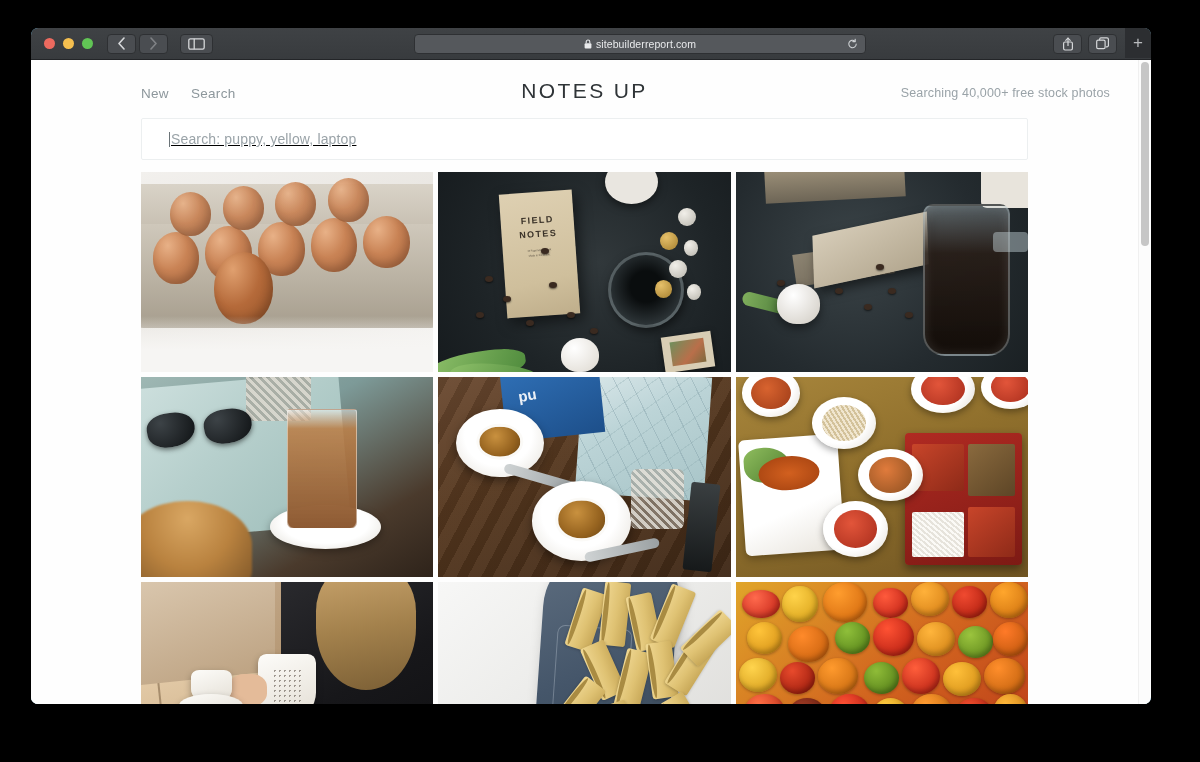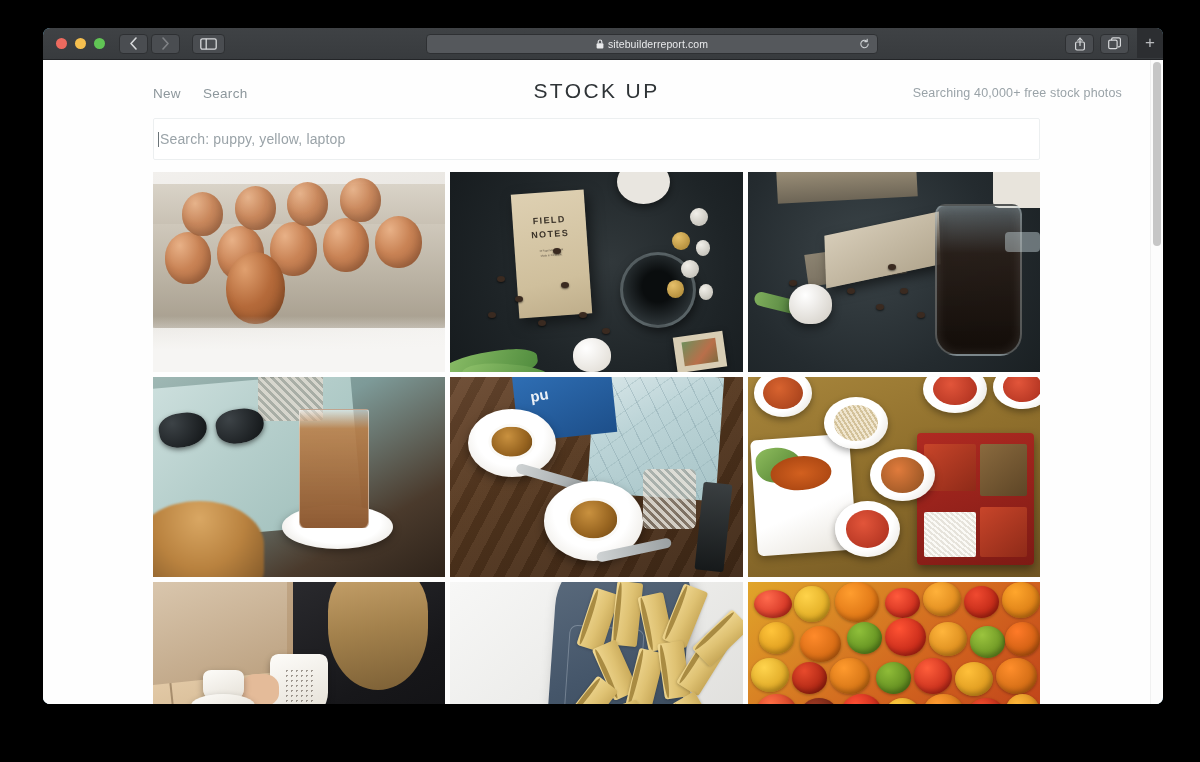--- a/index.html
+++ b/index.html
@@ -9,21 +9,21 @@
     height: 762px;
     background: #000000;
     font-family: "Liberation Sans", sans-serif;
     overflow: hidden;
     position: relative;
   }
 
   
   .browser-window {
     position: absolute;
-    left: 43px;
+    left: 31px;
     top: 28px;
     width: 1120px;
     height: 676px;
     border-radius: 7px;
     overflow: hidden;
     background: #7dd3fc;
     box-shadow: 0 6px 26px rgba(0,0,0,0.55);
   }
 
   
@@ -108,20 +108,21 @@
     background: #ffffff;
     overflow: hidden;
   }
 
   .page {
     position: absolute;
     inset: 0;
     right: 13px;
     background: #fefefe;
     padding: 0;
+    text-decoration: underline;
   }
 
   
   .site-header {
     position: relative;
     height: 52px;
     display: flex;
     align-items: center;
     padding: 0 18px 0 0;
   }
@@ -163,21 +164,21 @@
     padding: 0 110px;
     margin-top: 6px;
   }
   .search-box {
     height: 42px;
     background: #ffffff;
     border: 1px solid #eceff0;
     border-radius: 2px;
     display: flex;
     align-items: center;
-    padding: 0 4px;
+    padding: 0 27px;
     position: relative;
   }
   .caret {
     width: 1px;
     height: 15px;
     background: #6b7478;
     margin-right: 1px;
   }
   .search-placeholder {
     font-size: 14px;
@@ -624,21 +625,21 @@
 
   <div class="viewport">
 
     <div class="page">
 
       <div class="site-header">
         <div class="nav-links">
           <a class="nav-link">New</a>
           <a class="nav-link">Search</a>
         </div>
-        <div class="site-title">STOCK UP</div>
+        <div class="site-title">NOTES UP</div>
         <div class="tagline">Searching 40,000+ free stock photos</div>
       </div>
 
       <div class="search-wrap">
         <div class="search-box">
           <span class="caret"></span>
           <span class="search-placeholder">Search: puppy, yellow, laptop</span>
         </div>
       </div>
 

